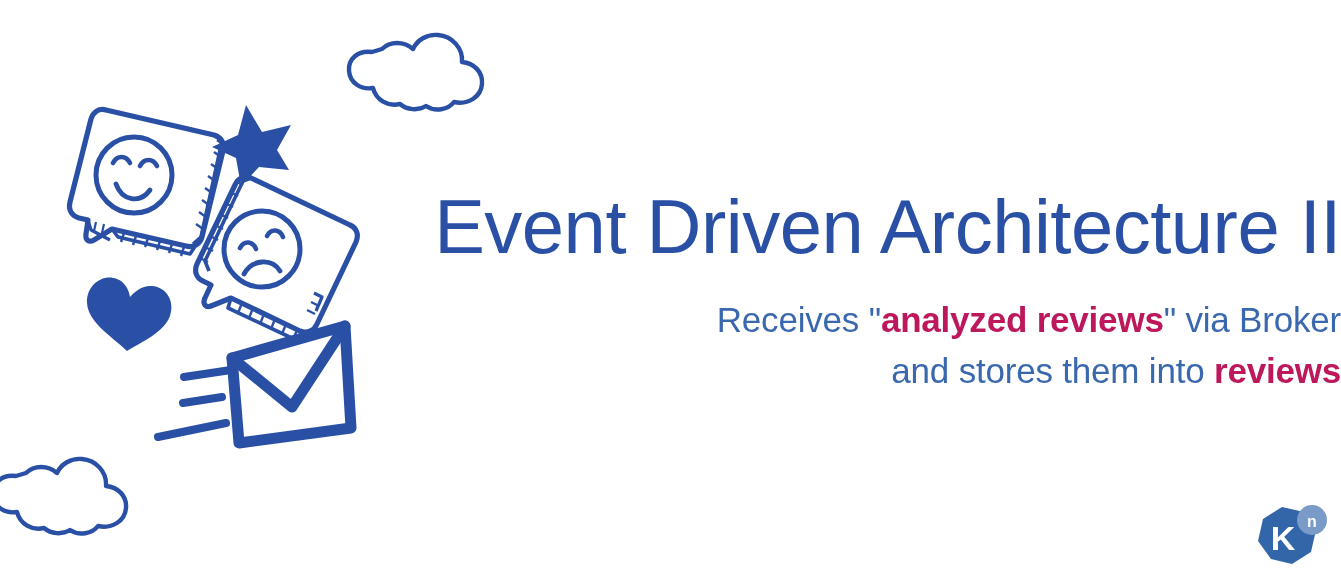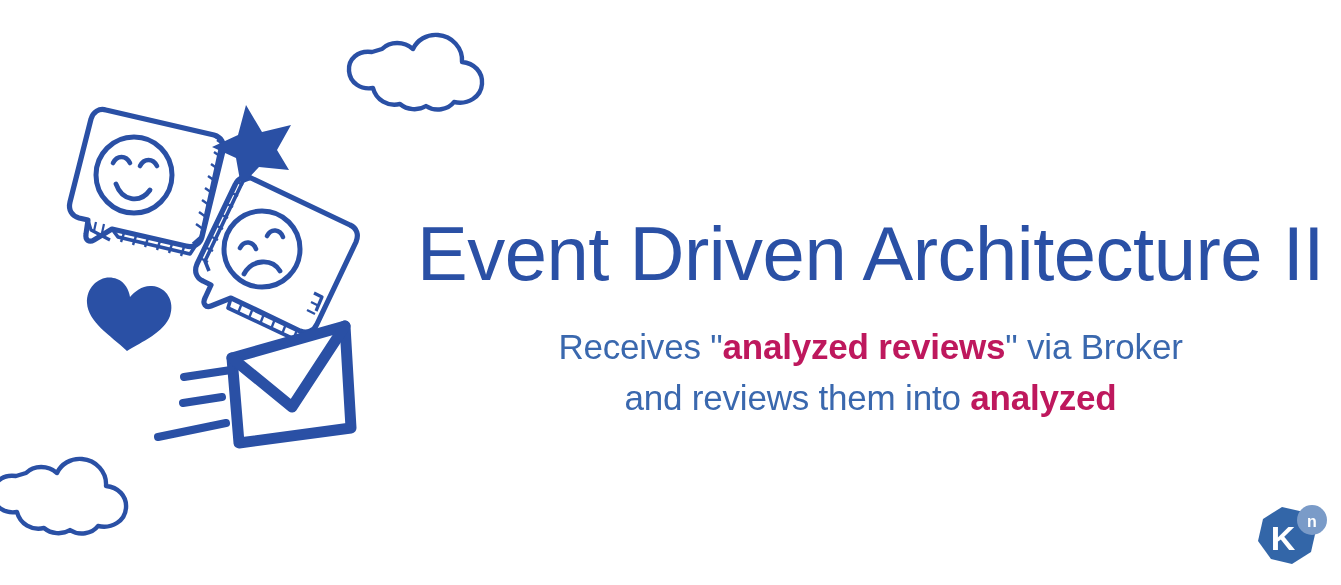--- a/index.html
+++ b/index.html
@@ -44,23 +44,23 @@
     left: -6px;
     top: 432px;
     width: 140px;
     height: 112px;
   }
 
   
   #text-block {
     position: absolute;
     left: 400px;
-    top: 214px;
+    top: 187px;
     width: 941px;
-    text-align: center;
+    text-align: right;
   }
   #page-title {
     font-family: "Liberation Sans", sans-serif;
     font-size: 76px;
     font-weight: 300;
     line-height: 1.06;
     letter-spacing: -0.5px;
     color: #2a50a5;
     margin: 0;
     white-space: nowrap;
@@ -206,21 +206,21 @@
              C 133 64 124 55 112 54
              C 113 40 102 28 88 27
              C 77 26 67 32 63 41
              C 54 33 40 33 32 41 Z" stroke="#2a50a5" stroke-width="4.4" stroke-linejoin="round"></path>
   </svg>
 
   <div id="text-block">
     <h1 id="page-title">Event Driven Architecture II</h1>
     <div id="subtitle">
       <span class="sub-line"><span>Receives "</span><span class="sub-strong">analyzed reviews</span><span>" via Broker</span></span>
-      <span class="sub-line"><span>and reviews them into </span><span class="sub-strong">analyzed</span><span></span></span>
+      <span class="sub-line"><span>and stores them into </span><span class="sub-strong">reviews</span><span></span></span>
     </div>
   </div>
 
   <svg id="logo" viewBox="0 0 78 72" xmlns="http://www.w3.org/2000/svg">
     <g>
       <path d="M30 4 L 52 9 L 64 27 L 59 49 L 40 61 L 19 56 L 6 38 L 11 16 Z" fill="#3366a8"></path>
     </g>
     <circle cx="60" cy="17" r="15" fill="#7a9bc8"></circle>
     <text x="31" y="47" text-anchor="middle" font-family="Liberation Sans, sans-serif" font-size="34" font-weight="700" fill="#ffffff">K</text>
     <text x="60" y="24" text-anchor="middle" font-family="Liberation Sans, sans-serif" font-size="16" font-weight="700" fill="#ffffff">n</text>

